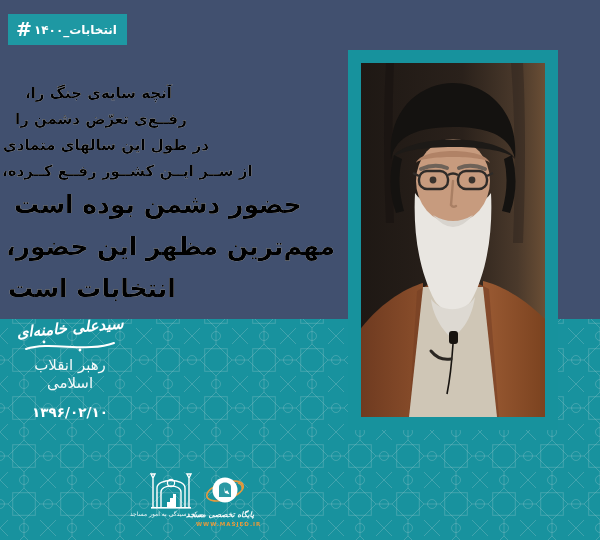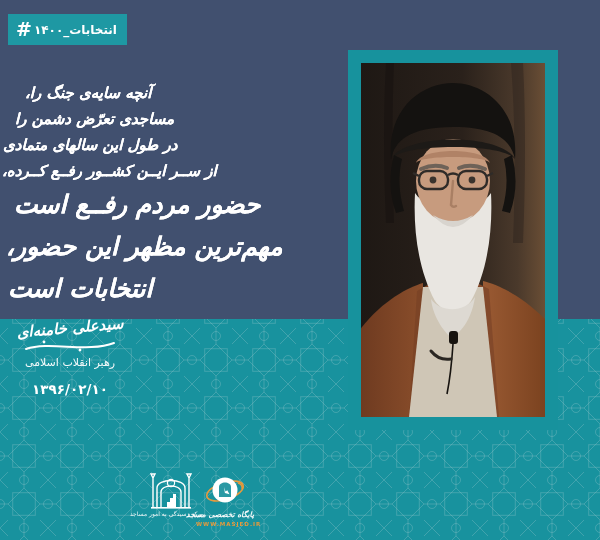--- a/index.html
+++ b/index.html
@@ -11,39 +11,39 @@
   }
   .pattern-layer{position:absolute;left:0;top:0;width:600px;height:540px;display:block;}
   .navy-panel{position:absolute;left:0;top:0;width:600px;height:319px;background:var(--navy,#41506F);}
   .hashtag-box{
     position:absolute;left:8px;top:14px;height:31px;padding:0 10px 0 8px;
     background:var(--hashtag_teal,#1E98A3);display:flex;align-items:center;gap:2px;
   }
   .hashtag-box .hash{color:#fff;font-weight:bold;font-size:19px;line-height:1;}
   .hashtag-box .tag{color:#fff;font-weight:bold;font-size:12px;line-height:1;direction:rtl;}
   .q-line{
-    position:absolute;color:#ffffff;font-weight:bold;white-space:nowrap;direction:rtl;
-    text-shadow:0 0 0 #fff;line-height:1.15;font-style:italic;
+    position:absolute;color:#000000;font-weight:bold;white-space:nowrap;direction:rtl;
+    text-shadow:0 0 0 #fff;line-height:1.15;
   }
   .q-small{font-size:15px;}
   .q-big{font-size:25px;letter-spacing:-0.5px;}
   .frame{
     position:absolute;left:348px;top:50px;width:210px;height:380px;
     background:var(--frame_teal,#17929D);
   }
   .photo{position:absolute;left:13px;top:13px;width:184px;height:354px;display:block;}
   .signature{
     position:absolute;left:10px;top:320px;width:120px;text-align:center;color:#fff;
   }
   .sig-name{
     font-size:15px;font-weight:bold;direction:rtl;white-space:nowrap;
     transform:rotate(-5deg);font-style:italic;letter-spacing:1px;line-height:1.1;
   }
   .sig-swash{display:block;margin:2px auto 3px auto;}
-  .sig-role{font-size:11px;direction:rtl;opacity:.95;line-height:1.2;}
+  .sig-role{font-size:15px;direction:rtl;opacity:.95;line-height:1.2;}
   .sig-date{font-size:13.5px;font-weight:bold;direction:rtl;margin-top:12px;letter-spacing:1px;}
   .footer-logo{position:absolute;text-align:center;color:#fff;}
   .logo-mosque{left:138px;top:470px;width:66px;}
   .logo-masjed{left:196px;top:474px;width:58px;}
   .logo-caption{font-size:6px;direction:rtl;white-space:nowrap;line-height:1.3;opacity:.95;}
   .logo-caption.big{font-size:7.5px;font-weight:bold;font-style:italic;}
   .logo-url{font-size:5.5px;color:var(--orange,#E79A3C);font-weight:bold;letter-spacing:1px;margin-top:1px;}
 </style>
 </head>
 <body>
@@ -69,24 +69,24 @@
   </svg>
 
   <div class="navy-panel"></div>
 
   <div class="hashtag-box">
     <span class="hash">#</span>
     <span class="tag" dir="rtl">انتخابات_۱۴۰۰</span>
   </div>
 
   <div class="q-line q-small" style="left:25px;top:85px;" dir="rtl">آنچه سایه‌ی جنگ را،</div>
-  <div class="q-line q-small" style="left:15px;top:111px;" dir="rtl">مساجد‌ی تعرّض دشمن را</div>
+  <div class="q-line q-small" style="left:15px;top:111px;" dir="rtl">رفــع‌ی تعرّض دشمن را</div>
   <div class="q-line q-small" style="left:2px;top:163px;" dir="rtl">از ســر ایــن کشــور رفــع کــرده،</div>
   <div class="q-line q-small" style="left:3px;top:137px;" dir="rtl">در طول این سالهای متمادی</div>
-  <div class="q-line q-big" style="left:14px;top:191px;" dir="rtl">حضور مردم رفــع است</div>
+  <div class="q-line q-big" style="left:14px;top:191px;" dir="rtl">حضور دشمن بوده است</div>
   <div class="q-line q-big" style="left:6px;top:233px;" dir="rtl">مهم‌ترین مظهر این حضور،</div>
   <div class="q-line q-big" style="left:8px;top:275px;" dir="rtl">انتخابات است</div>
 
   <div class="frame">
     <svg class="photo" viewBox="0 0 184 354" xmlns="http://www.w3.org/2000/svg" preserveAspectRatio="none">
       <defs>
         <linearGradient id="bgGrad" x1="0" y1="0" x2="1" y2="0">
           <stop offset="0" stop-color="#1E1814"></stop>
           <stop offset="0.55" stop-color="#2A211B"></stop>
           <stop offset="0.85" stop-color="#4A392B"></stop>

